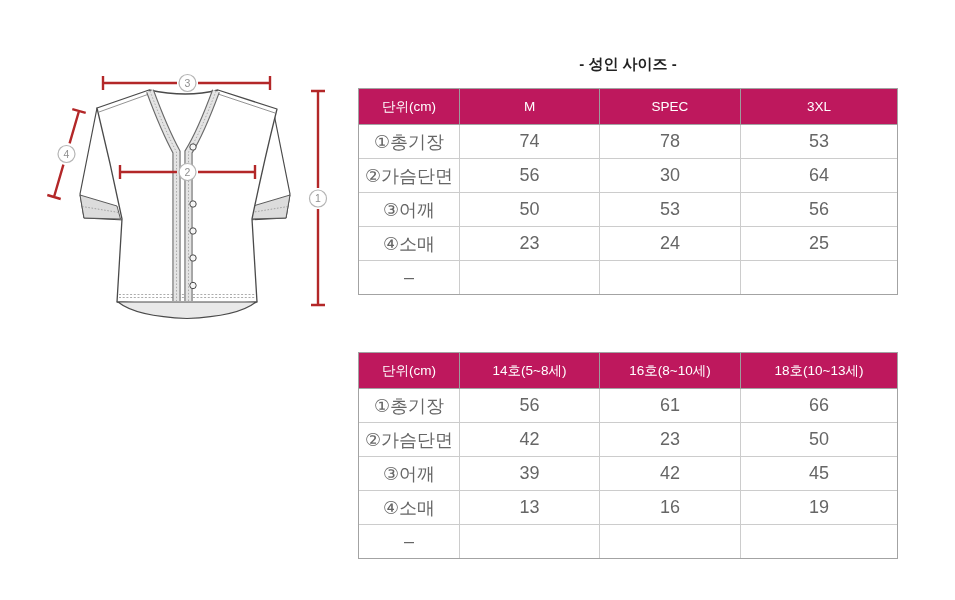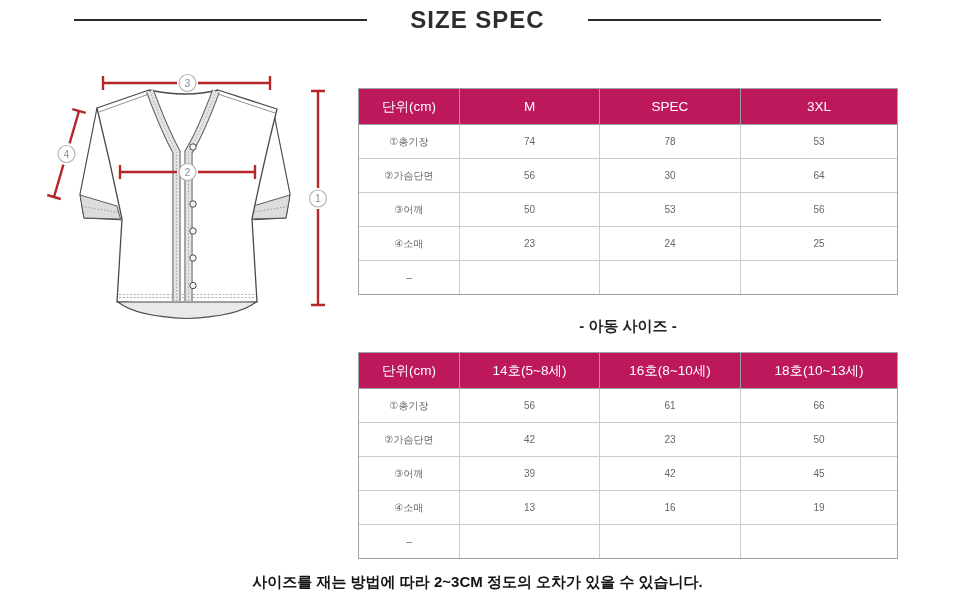--- a/index.html
+++ b/index.html
@@ -31,44 +31,39 @@
   }
   .adult-table{top:88px;}
   .child-table{top:352px;}
   .spec-table th{
     background:#be185d;color:#fff;font-weight:400;font-size:13.5px;
     height:35px;text-align:center;vertical-align:middle;
     border-right:1px solid #9d9d9d;border-bottom:1px solid #a3a3a3;padding:0;
   }
   .spec-table th:last-child{border-right:none;}
   .spec-table td{
-    color:#666;font-size:10px;height:33px;text-align:center;vertical-align:middle;
+    color:#666;font-size:18px;height:33px;text-align:center;vertical-align:middle;
     border-right:1px solid #cccccc;border-bottom:1px solid #cccccc;padding:0;background:#fff;
   }
   .spec-table td:last-child{border-right:none;}
   .spec-table tr:last-child td{border-bottom:none;}
   .spec-table th:nth-child(1),.spec-table td:nth-child(1){width:100px;}
   .spec-table th:nth-child(2),.spec-table td:nth-child(2){width:139px;}
   .spec-table th:nth-child(3),.spec-table td:nth-child(3){width:140px;}
   
   .note{
     position:absolute;top:573px;left:0;right:0;text-align:center;
     font-size:15px;font-weight:700;color:#141414;
   }
 </style>
 </head>
 <body>
 
 <div class="canvas">
 
-  <div class="title-wrap">
-    <div class="title-rule"></div>
-    <h1 class="page-title">SIZE SPEC</h1>
-    <div class="title-rule"></div>
-  </div>
 
   <div class="diagram">
     <svg width="300" height="270" viewBox="40 55 300 270">
 
       <g fill="#ffffff" stroke="#4a4a4a" stroke-width="1.2" stroke-linejoin="round">
         <path d="M97,108 L80,194 L84,218 L124,220 L118,140 Z"></path>
         <path d="M273,109 L290,194 L286,218 L246,220 L252,140 Z"></path>
       </g>
 
       <g>
@@ -134,20 +129,21 @@
           <text x="318" y="202.2" fill="#8f8f8f">1</text>
         </g>
         <g>
           <circle cx="66.5" cy="154" r="8.5" fill="#fff" stroke="#b5b5b5" stroke-width="1.2"></circle>
           <text x="66.5" y="157.7" fill="#8f8f8f">4</text>
         </g>
       </g>
     </svg>
   </div>
 
+  <div class="tbl-title adult-title">- 성인 사이즈 -</div>
   <table class="spec-table adult-table">
       <thead>
         <tr>
           <th>단위(cm)</th>
           <th>M</th>
           <th>SPEC</th>
           <th>3XL</th>
         </tr>
       </thead>
       <tbody>
@@ -177,21 +173,20 @@
         </tr>
         <tr>
           <td>–</td>
           <td></td>
           <td></td>
           <td></td>
         </tr>
       </tbody>
     </table>
 
-  <div class="tbl-title child-title">- 아동 사이즈 -</div>
   <table class="spec-table child-table">
       <thead>
         <tr>
           <th>단위(cm)</th>
           <th>14호(5~8세)</th>
           <th>16호(8~10세)</th>
           <th>18호(10~13세)</th>
         </tr>
       </thead>
       <tbody>
@@ -221,15 +216,14 @@
         </tr>
         <tr>
           <td>–</td>
           <td></td>
           <td></td>
           <td></td>
         </tr>
       </tbody>
     </table>
 
-  <div class="note">사이즈를 재는 방법에 따라 2~3CM 정도의 오차가 있을 수 있습니다.</div>
 
 </div>
 
 </body></html>

